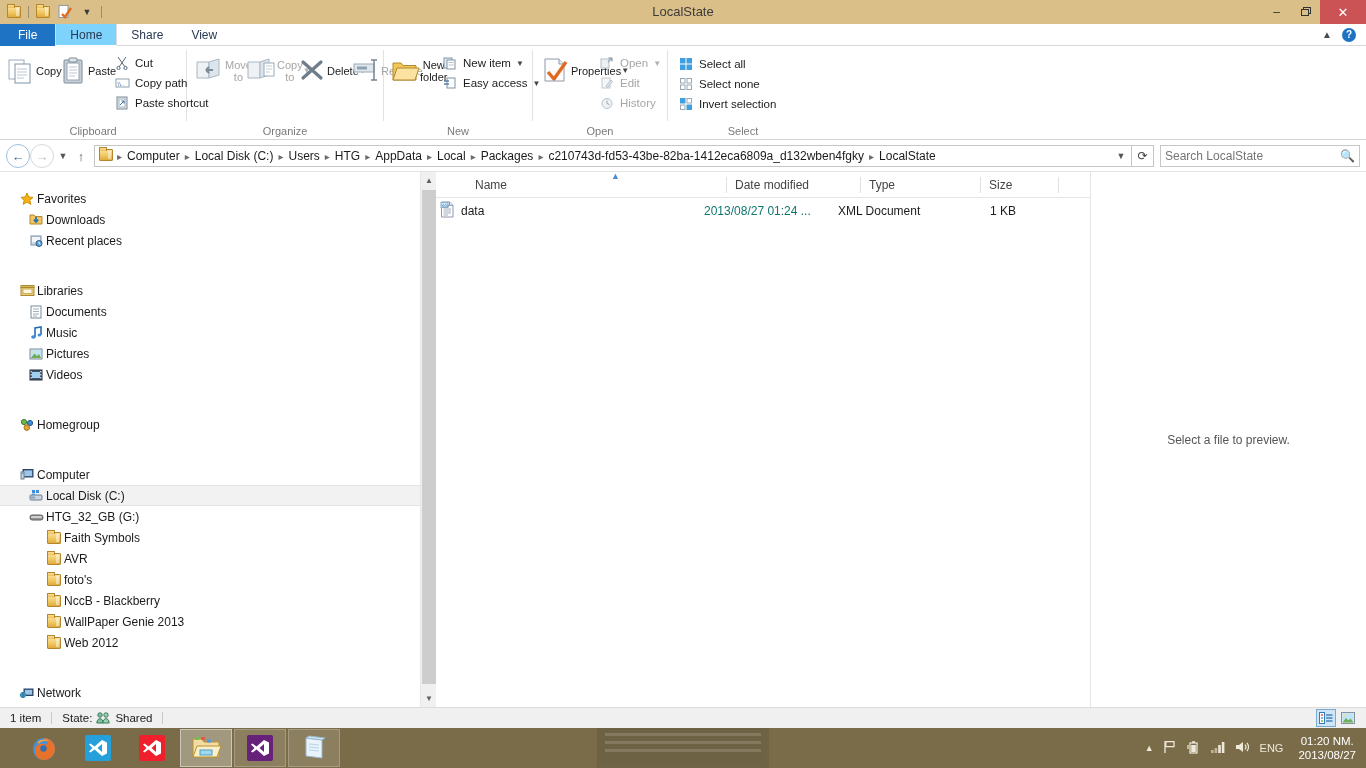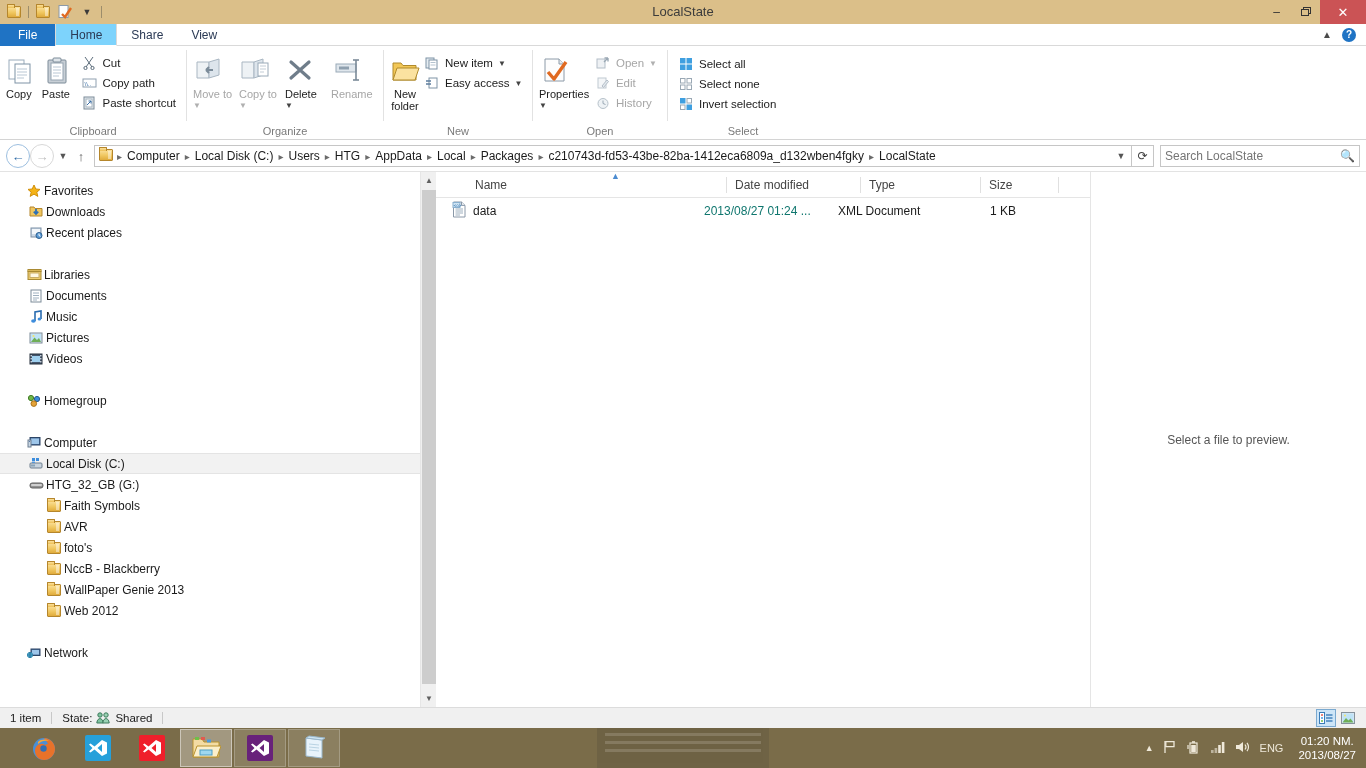--- a/index.html
+++ b/index.html
@@ -71,21 +71,21 @@
     position:absolute; left:0; top:46px; width:1366px; height:94px;
     background:#fff; border-bottom:1px solid #d4d4d4;
     display:flex; align-items:stretch;
   }
   .group{ position:relative; display:flex; flex-direction:column; height:94px; }
   .group-body{ display:flex; align-items:flex-start; padding:4px 6px 0 6px; flex:1; }
   .group-label{ text-align:center; font-size:11px; color:#7a7a7a; height:16px; line-height:14px; }
   .group-sep{ width:1px; background:#e2e2e2; margin-top:4px; margin-bottom:18px; }
 
   .bigbtn{
-    width:52px; display:flex; flex-direction:column; align-items:flex-start;
+    width:52px; display:flex; flex-direction:row; align-items:center;
     padding-top:4px; font-size:11px; color:#1c1c1c; text-align:center; line-height:12px;
   }
   .bigbtn .ic{ height:34px; display:flex; align-items:center; justify-content:center; }
   .bigbtn.disabled{ color:#a6a6a6; }
   .smallcol{ display:flex; flex-direction:column; padding-top:3px; }
   .smallbtn{
     display:flex; align-items:center; gap:5px; height:20px;
     font-size:11.5px; color:#1c1c1c; padding:0 4px; white-space:nowrap;
   }
   .smallbtn.disabled{ color:#a6a6a6; }
@@ -129,21 +129,21 @@
   .navpane{
     width:420px; height:535px; overflow:hidden; position:relative;
     padding-top:8px; background:#fff;
   }
   .nvitem{
     display:flex; align-items:center; height:21px; font-size:12px; color:#1b1b1b;
     padding-left:8px; white-space:nowrap;
   }
   .nvitem.selected{ background:#f2f2f2; border-top:1px solid #e4e4e4; border-bottom:1px solid #e4e4e4; }
   .nvitem .ic{ width:20px; display:flex; align-items:center; justify-content:center; }
-  .nv-l1{ padding-left:24px; }
+  .nv-l1{ padding-left:17px;margin-top:8px; }
   .nv-l2{ padding-left:26px; }
   .nv-l3{ padding-left:44px; }
   .nvspacer{ height:21px; }
 
   .vscroll{
     width:16px; height:535px; background:#f0f0f0; border-left:1px solid #e6e6e6;
     position:relative; flex:none;
   }
   .vs-arrow{ width:16px;height:17px; display:flex;align-items:center;justify-content:center; font-size:8px; color:#606060; }
   .vs-arrow.top{ position:absolute; top:0; }
@@ -157,21 +157,21 @@
   }
   .col{ position:relative; height:26px; display:flex; align-items:center; padding-left:8px; }
   .col:after{ content:""; position:absolute; right:0; top:5px; bottom:5px; width:1px; background:#e0e0e0; }
   .col-name{ width:260px; }
   .col-date{ width:134px;text-align:right; }
   .col-type{ width:120px; }
   .col-size{ width:78px; }
   .sortmark{ position:absolute; left:144px; top:-1px; font-size:9px; color:#4b8bd0; }
 
   .filerow{ display:flex; height:26px; align-items:center; font-size:12px; color:#1b1b1b; }
-  .fr-name{ width:260px; display:flex; align-items:center; gap:6px; padding-left:16px; }
+  .fr-name{ width:260px; display:flex; align-items:center; gap:6px; padding-left:4px; }
   .fr-date{ width:134px; padding-left:8px; color:#0f766e; }
   .fr-type{ width:120px; padding-left:8px; }
   .fr-size{ width:78px; text-align:right; padding-right:12px; }
 
   .preview{
     width:276px; border-left:1px solid #e5e5e5; height:535px;
     display:flex; align-items:center; justify-content:center;
     font-size:12px; color:#555;
   }
 

